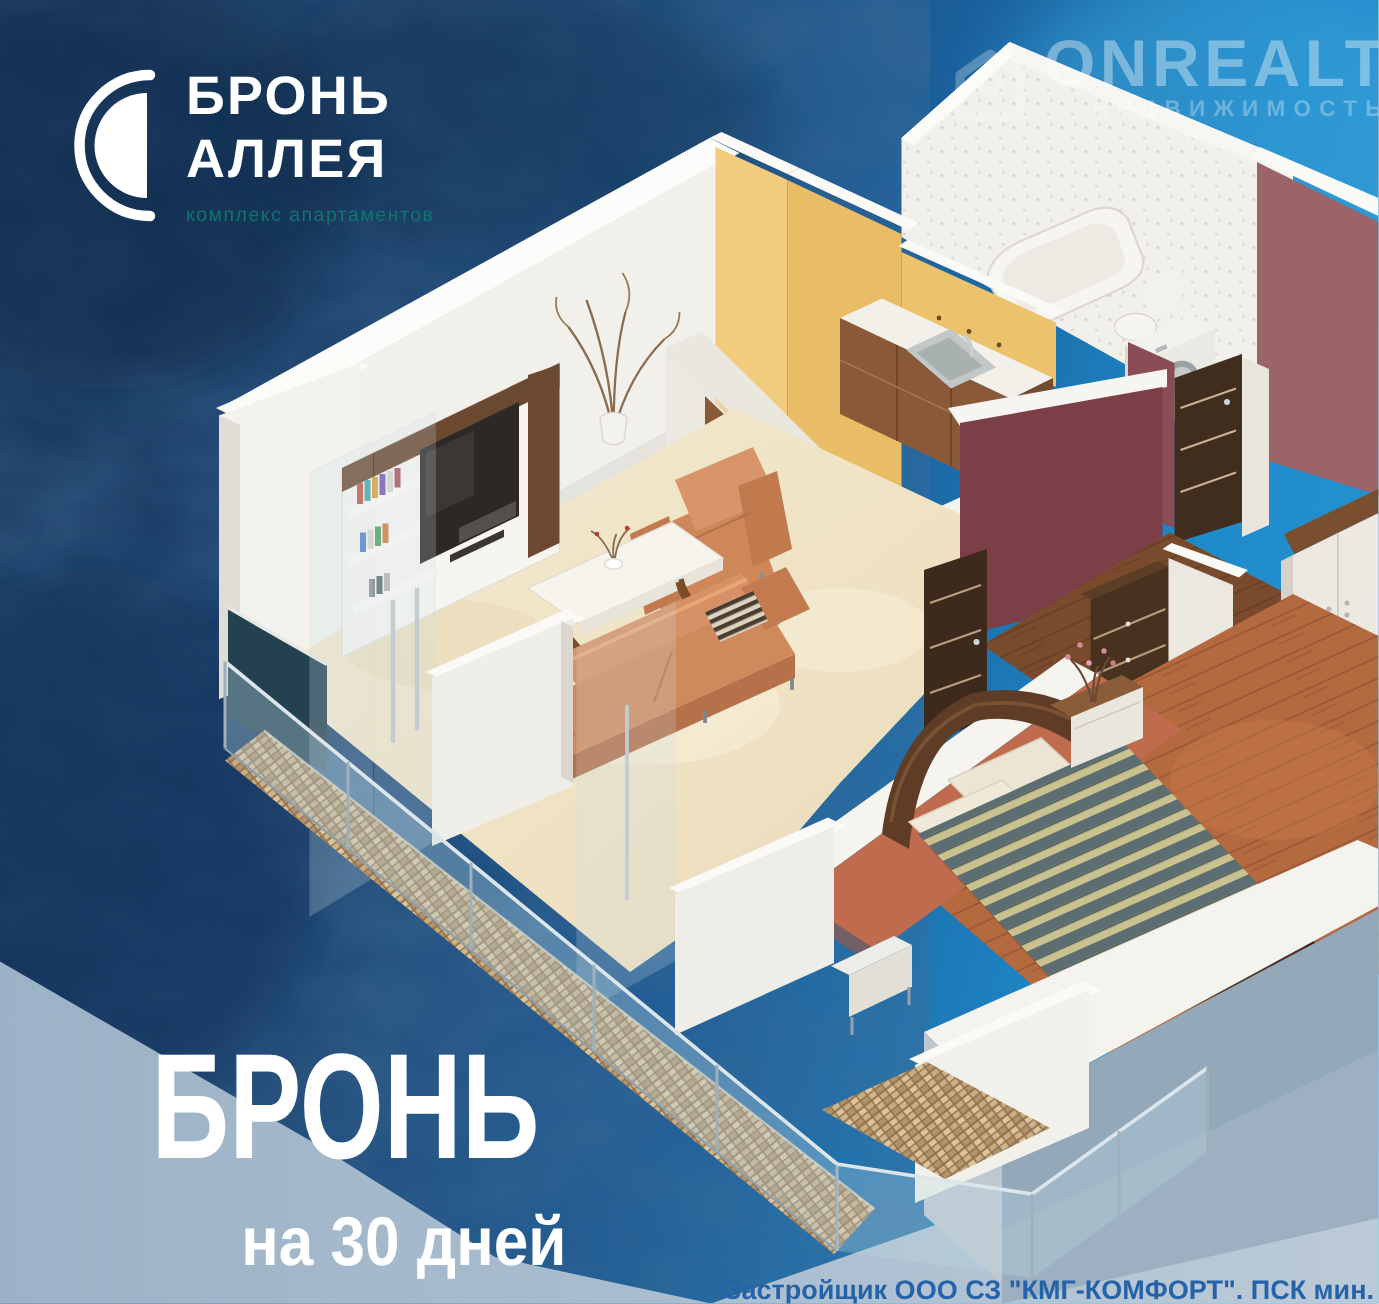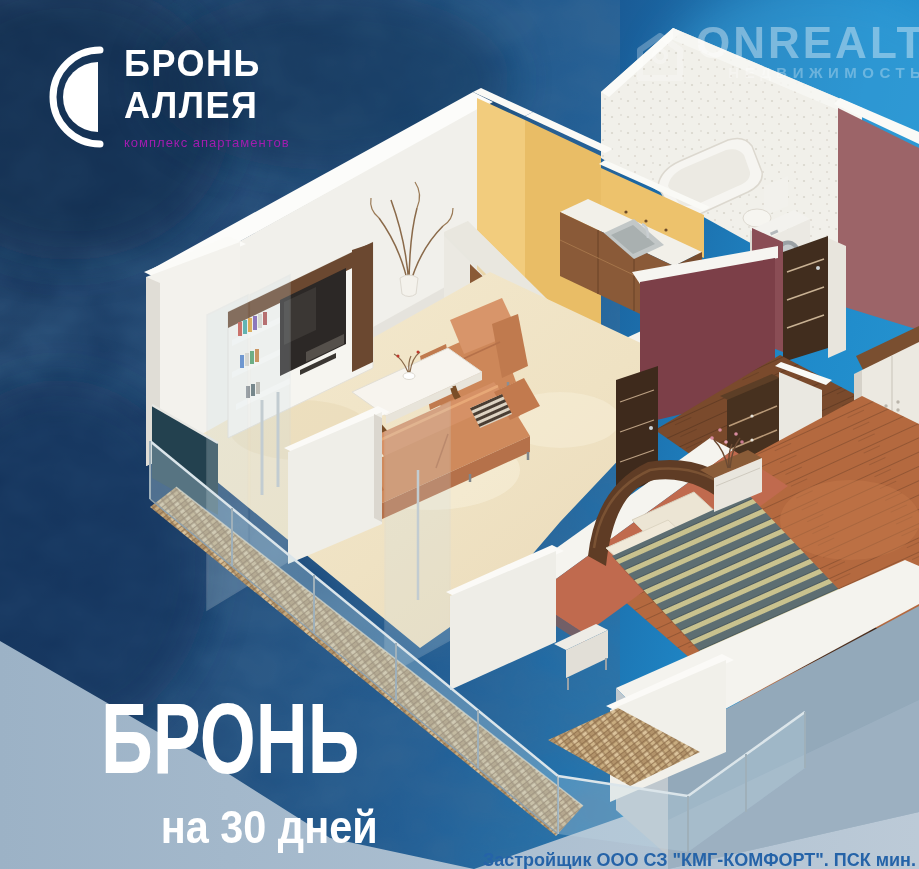--- a/index.html
+++ b/index.html
@@ -5,21 +5,21 @@
   html,body{margin:0;padding:0;}
   body{width:919px;height:869px;position:relative;overflow:hidden;
        font-family:"Liberation Sans","DejaVu Sans",sans-serif;
        background:linear-gradient(104deg,#122c50 0%,#163a66 28%,#1a5c97 55%,#1f8aca 78%,#2a9ad4 100%);}
   .scene-svg{position:absolute;left:0;top:0;width:919px;height:869px;display:block;}
   
   .logo{position:absolute;left:48px;top:44px;display:flex;gap:18px;color:#fff;}
   .logo-icon{width:58px;height:106px;flex:0 0 auto;}
   .logo-text .l1,.logo-text .l2{font-size:36px;font-weight:bold;letter-spacing:1.5px;line-height:40px;}
   .logo-text .l2{margin-top:2px;}
-  .logo-text .tagline{margin-top:9px;font-size:13px;font-weight:400;letter-spacing:1px;color:#a21caf;}
+  .logo-text .tagline{margin-top:9px;font-size:13px;font-weight:400;letter-spacing:1px;color:#0f766e;}
   
   .watermark{position:absolute;left:632px;top:26px;width:280px;color:rgba(255,255,255,.38);}
   .wm-row{display:flex;align-items:flex-start;gap:8px;}
   .wm-house{width:56px;height:52px;opacity:.75;flex:0 0 auto;margin-top:4px;}
   .wm-title{font-size:44px;font-weight:bold;letter-spacing:3px;line-height:34px;}
   .wm-sub{font-size:15px;font-weight:bold;letter-spacing:5.5px;color:rgba(255,255,255,.30);margin-top:4px;text-align:right;}
   
   .promo{position:absolute;left:101px;top:690px;color:#fff;text-align:center;}
   .promo .headline{font-size:100px;font-weight:bold;line-height:96px;letter-spacing:0;
                    transform:scaleX(.72);transform-origin:left top;white-space:nowrap;}

